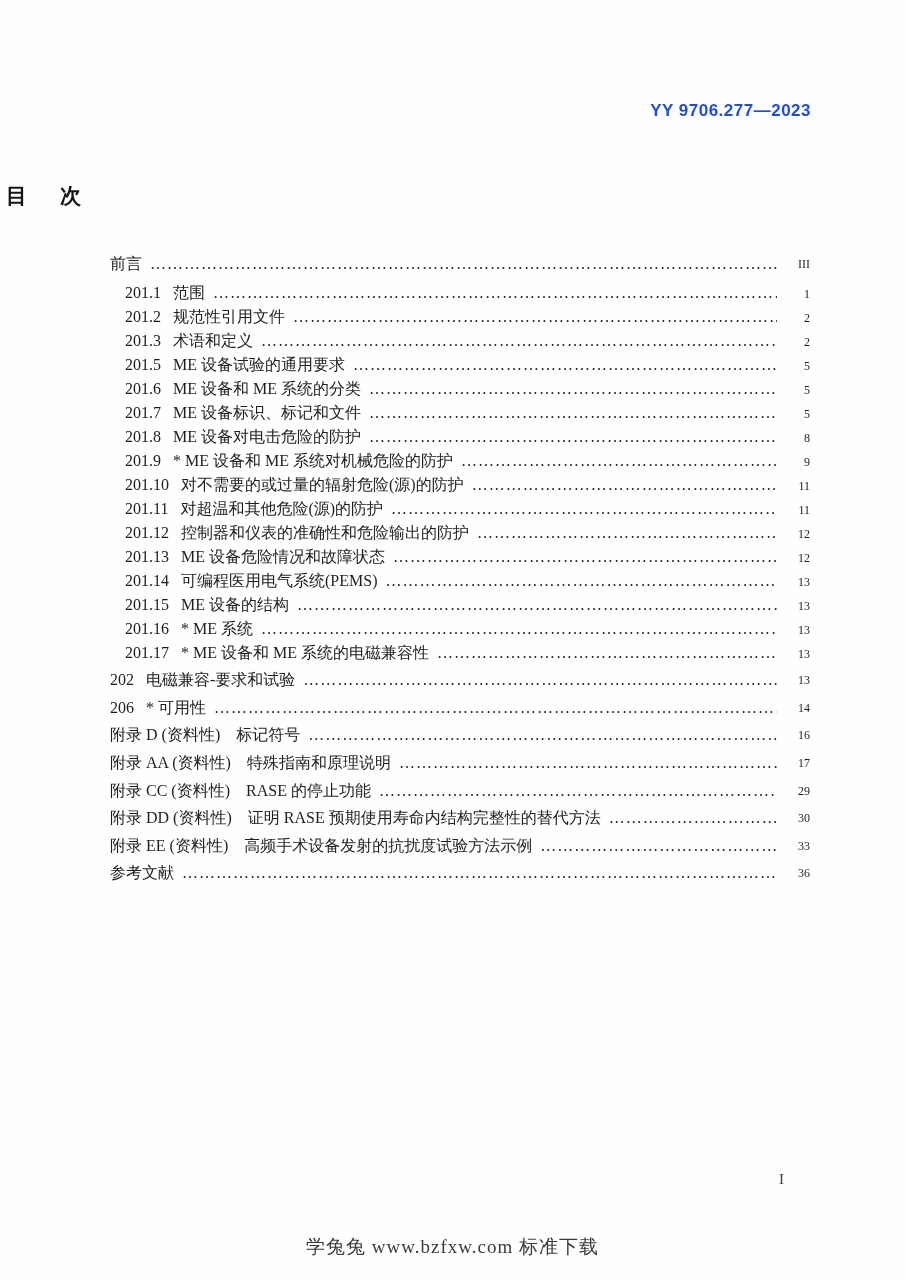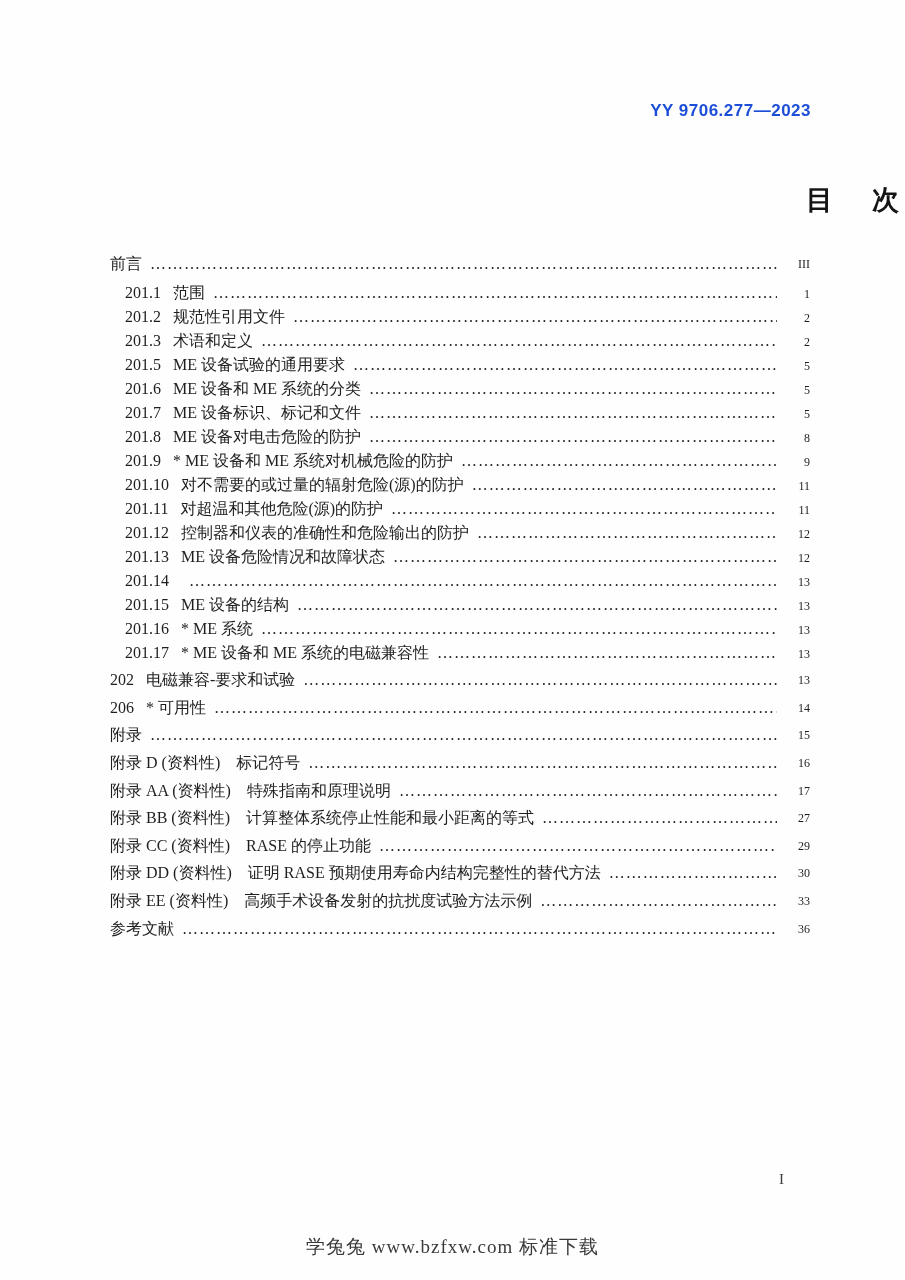--- a/index.html
+++ b/index.html
@@ -21,24 +21,24 @@
     font-family: "Liberation Sans", "DejaVu Sans", sans-serif;
     font-weight: 700;
     font-size: 17px;
     letter-spacing: 0.5px;
     color: #1d4ed8;
   }
   .title {
     position: absolute;
     top: 182px; left: 0;
     width: 100%;
-    text-align: right;
+    text-align: left;
     font-family: "Liberation Sans", "DejaVu Sans", sans-serif;
     font-weight: 700;
-    font-size: 27px;
+    font-size: 21px;
     letter-spacing: 6px;
     padding-left: 6px;
     box-sizing: border-box;
     color: #141414;
   }
   .toc {
     position: absolute;
     left: 110px; top: 248px;
     width: 700px;
   }
@@ -173,20 +173,21 @@
     <span class="pg">12</span>
   </div>
       <div class="row sub">
     <span class="num">201.13</span>
     <span class="label">ME 设备危险情况和故障状态</span>
     <span class="leader"></span>
     <span class="pg">12</span>
   </div>
       <div class="row sub">
     <span class="num">201.14</span>
+    <span class="label">可编程医用电气系统(PEMS)</span>
     <span class="leader"></span>
     <span class="pg">13</span>
   </div>
       <div class="row sub">
     <span class="num">201.15</span>
     <span class="label">ME 设备的结构</span>
     <span class="leader"></span>
     <span class="pg">13</span>
   </div>
       <div class="row sub">
@@ -208,44 +209,32 @@
     <span class="pg">13</span>
   </div>
       <div class="row section">
     <span class="num">206</span>
     <span class="label">* 可用性</span>
     <span class="leader"></span>
     <span class="pg">14</span>
   </div>
       <div class="row plain">
 
-    <span class="label">附录</span>
-    <span class="leader"></span>
-    <span class="pg">15</span>
-  </div>
-      <div class="row plain">
-
     <span class="label">附录 D (资料性)　标记符号</span>
     <span class="leader"></span>
     <span class="pg">16</span>
   </div>
       <div class="row plain">
 
     <span class="label">附录 AA (资料性)　特殊指南和原理说明</span>
     <span class="leader"></span>
     <span class="pg">17</span>
   </div>
       <div class="row plain">
 
-    <span class="label">附录 BB (资料性)　计算整体系统停止性能和最小距离的等式</span>
-    <span class="leader"></span>
-    <span class="pg">27</span>
-  </div>
-      <div class="row plain">
-
     <span class="label">附录 CC (资料性)　RASE 的停止功能</span>
     <span class="leader"></span>
     <span class="pg">29</span>
   </div>
       <div class="row plain">
 
     <span class="label">附录 DD (资料性)　证明 RASE 预期使用寿命内结构完整性的替代方法</span>
     <span class="leader"></span>
     <span class="pg">30</span>
   </div>

